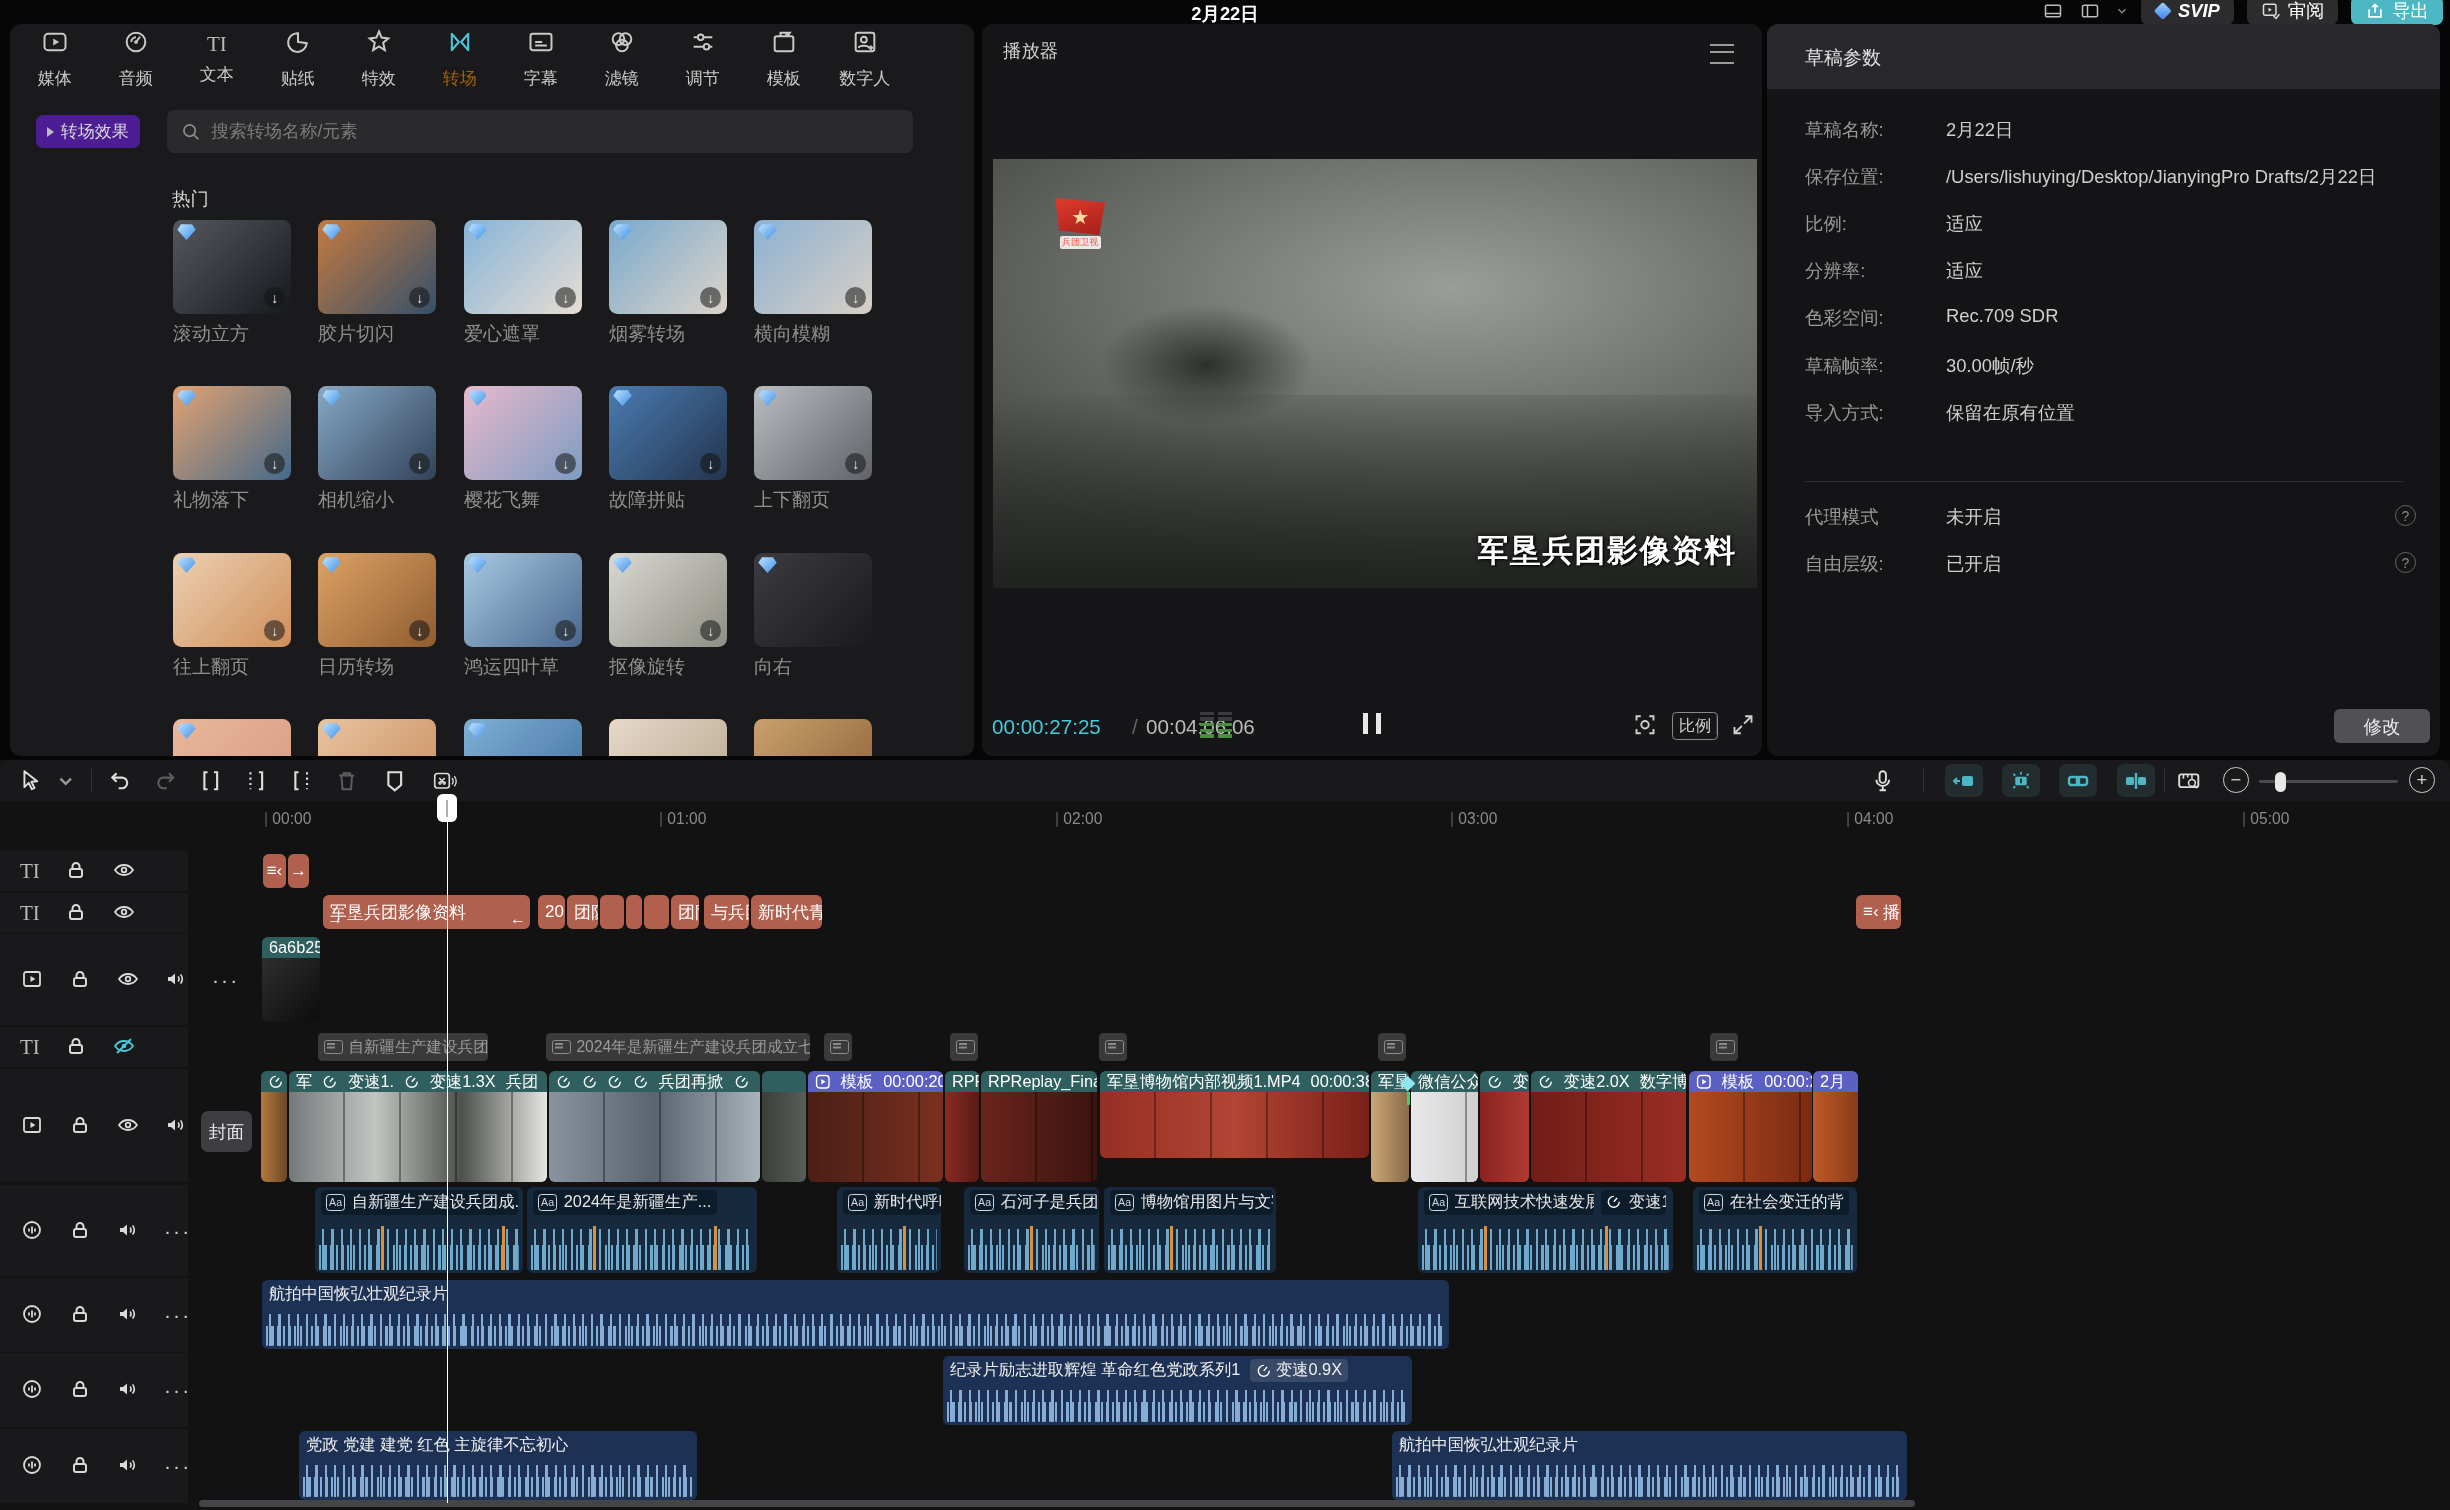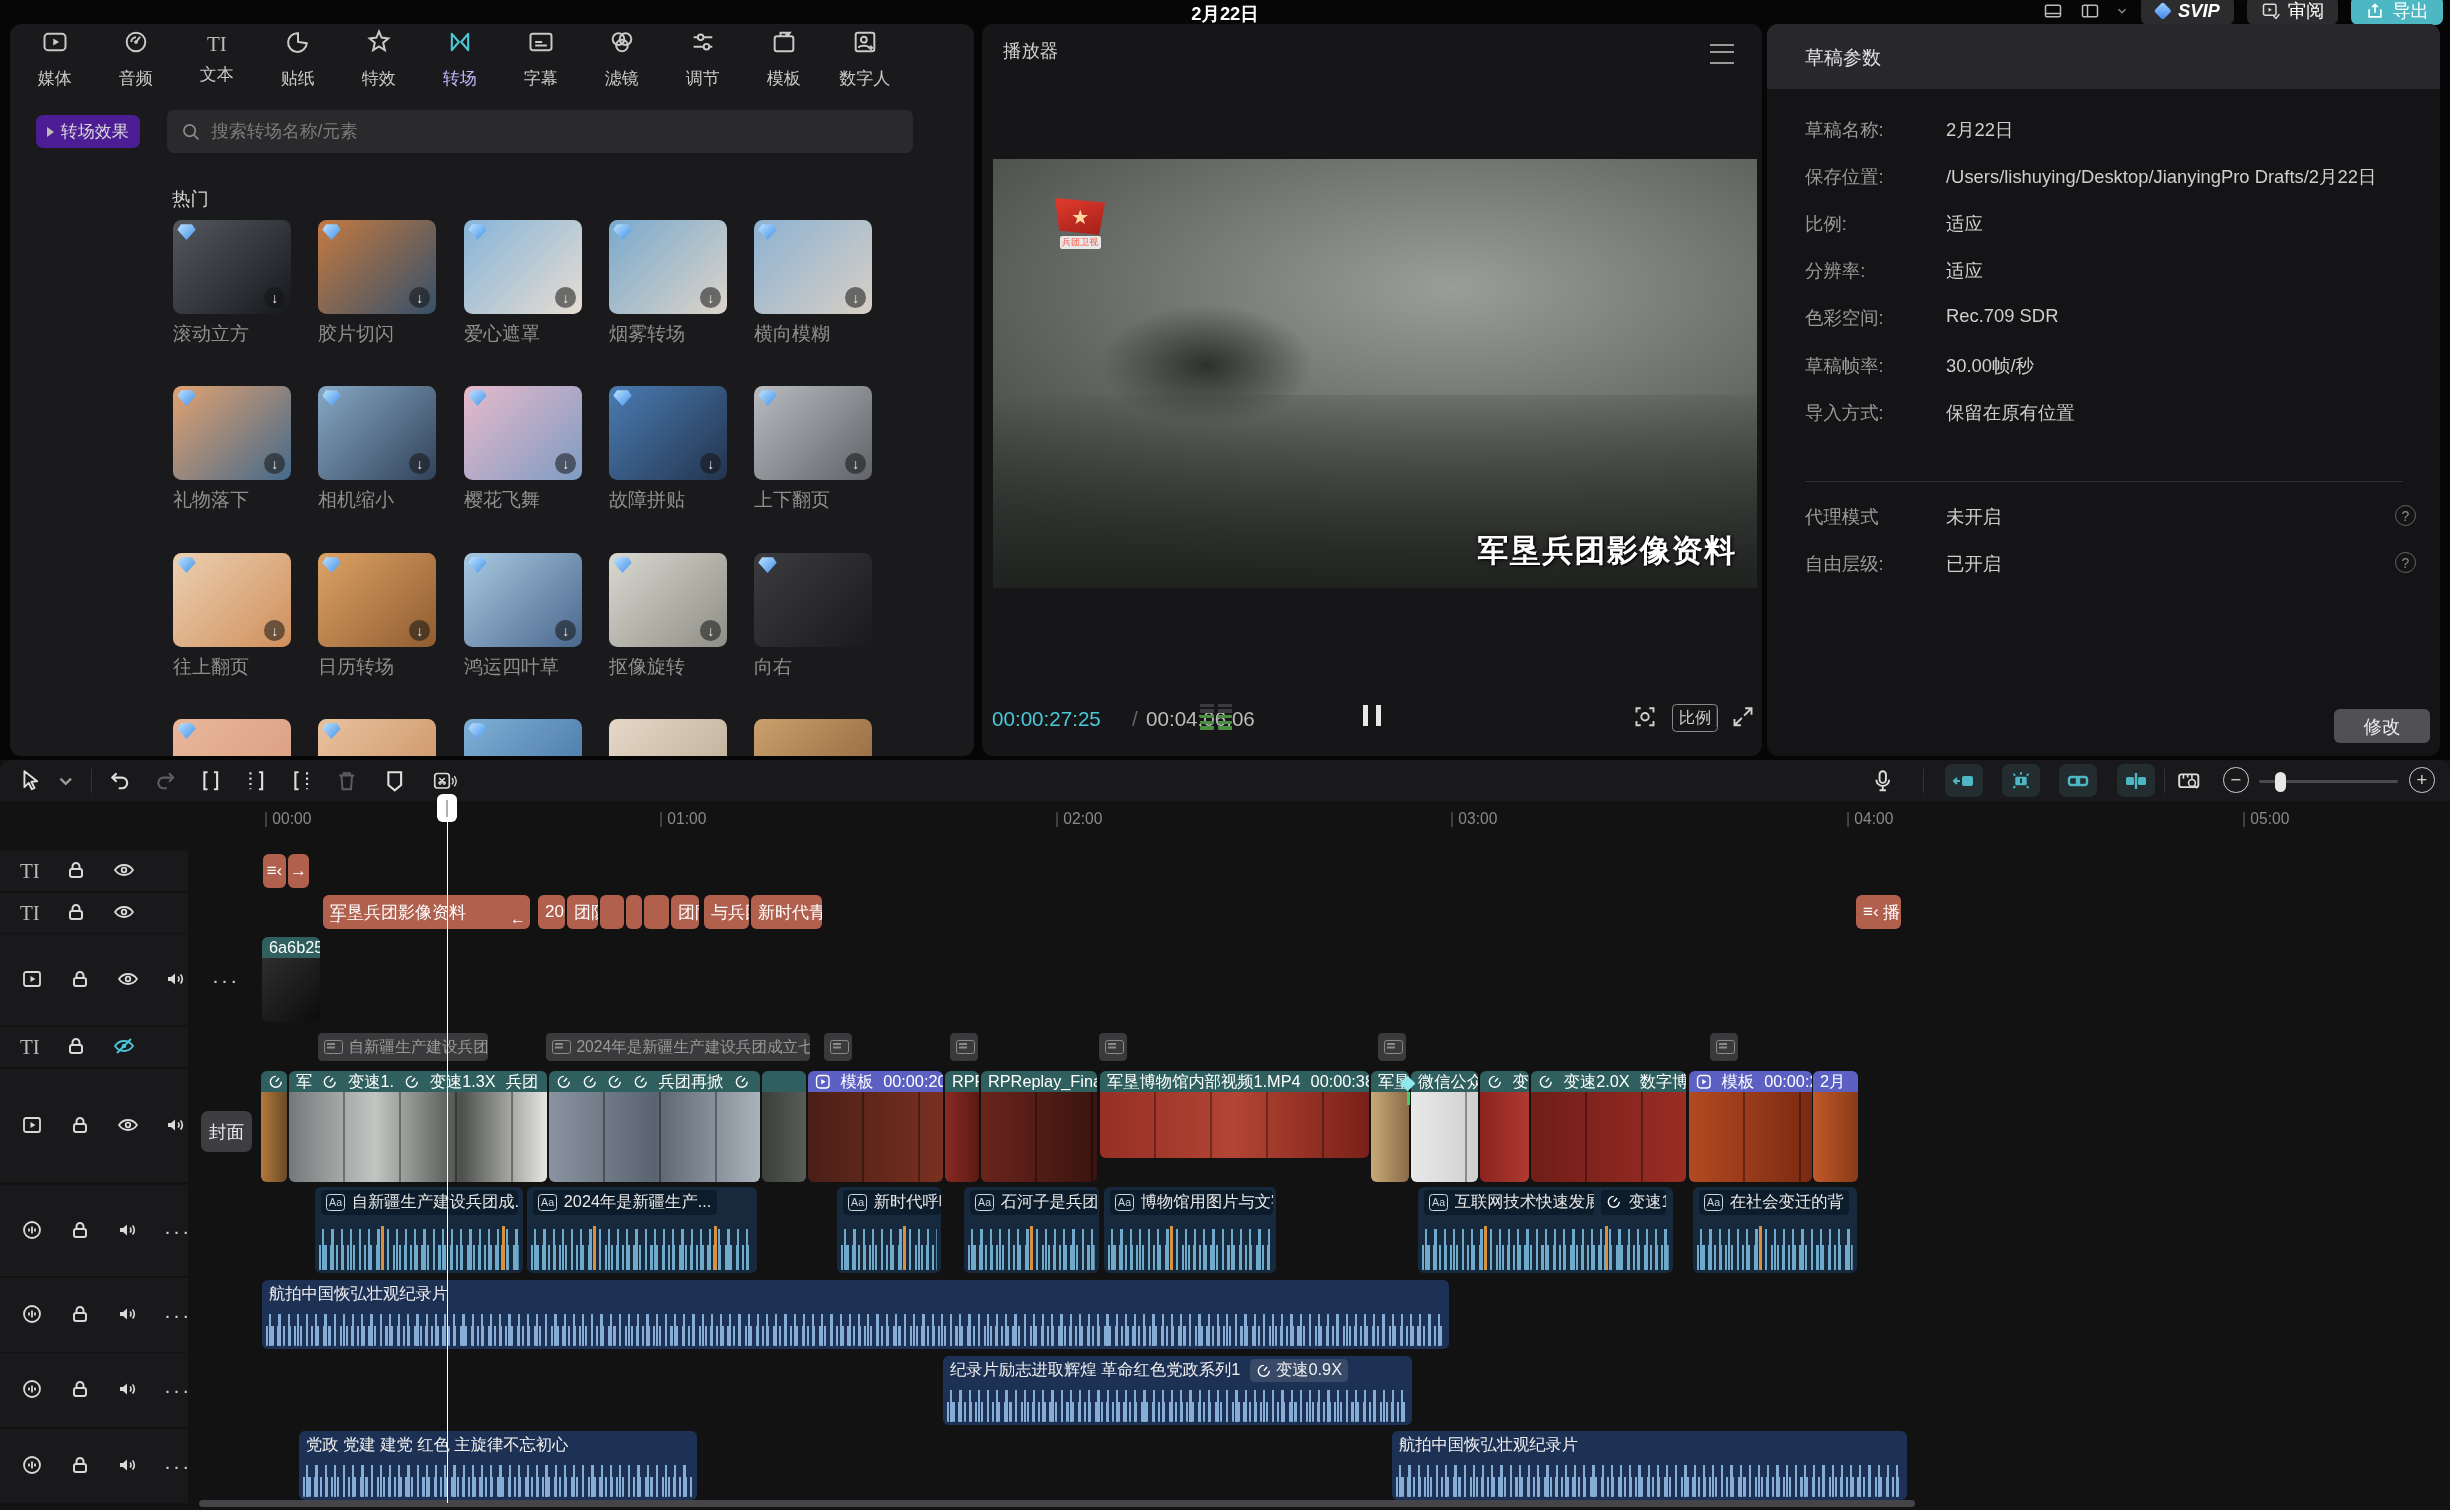--- a/index.html
+++ b/index.html
@@ -12,21 +12,21 @@
   .tb-right{position:absolute;right:7px;top:0;display:flex;align-items:center;gap:12.8px;height:21px;}
   .tb-btn{display:flex;align-items:center;gap:7px;background:#2c2c2e;border-radius:7px;padding:2.8px 14px;height:24px;font-size:18.4px;color:#fff;}
   .tb-btn.export{background:#4db8c4;}
   .diamond{width:15.6px;height:15.6px;background:linear-gradient(135deg,#9fd4ff,#3f7fe8);transform:rotate(45deg) scale(.8);border-radius:2.8px;}
   .svip-t{font-style:italic;font-weight:bold;}
   
   #left-panel{left:10px;top:24px;width:964px;height:732px;}
   #tabbar{position:absolute;left:4.3px;top:4.3px;display:flex;}
   .tab{width:81px;height:62px;display:flex;flex-direction:column;align-items:center;justify-content:center;gap:5.7px;color:#c9c9c9;font-size:17px;}
   .tab svg{width:28px;height:28px;}
-  .tab.active{color:#c4b5fd;font-family:Liberation Serif, serif;}
+  .tab.active{color:#a16207;font-family:Liberation Serif, serif;}
   .cat-pill{position:absolute;left:25.5px;top:91px;height:33px;display:flex;align-items:center;gap:7px;background:#4c1d95;border-radius:7px;padding:0 11.3px;font-size:17px;color:#d8d8d8;}
   .tri{width:0;height:0;border-left:7px solid #bbb;border-top:5px solid transparent;border-bottom:5px solid transparent;}
   .searchbox{position:absolute;left:157px;top:86px;width:746px;height:43px;background:#2a2a2c;border-radius:7px;display:flex;align-items:center;padding:0 12.8px;gap:8.5px;box-sizing:border-box;}
   .searchbox input{flex:1;background:transparent;border:none;outline:none;color:#ddd;font-size:17.7px;font-family:inherit;}
   .searchbox input::placeholder{color:#7c7c7c;}
   .sec-label{position:absolute;left:162px;top:162px;font-size:18.4px;color:#d5d5d5;}
   .tcard{position:absolute;width:118px;}
   .thumb{width:118px;height:94px;border-radius:8.5px;position:relative;overflow:hidden;}
   .tname{margin-top:7px;font-size:19px;color:#8f8f8f;white-space:nowrap;}
   .vip{position:absolute;left:4.3px;top:4.3px;width:18.4px;height:15.6px;background:linear-gradient(135deg,#bfe4ff,#3f8fe8);clip-path:polygon(20% 0,80% 0,100% 35%,50% 100%,0 35%);}
@@ -37,21 +37,21 @@
   .bars3{position:absolute;right:28px;top:20px;width:24px;height:15.6px;border-top:2.1px solid #9a9a9a;border-bottom:2.1px solid #9a9a9a;}
   .bars3::after{content:"";display:block;margin-top:5px;border-top:2.1px solid #9a9a9a;}
   .video{position:absolute;left:10.6px;top:135px;width:764px;height:429px;background:
     radial-gradient(90% 70% at 60% 30%,#9a9d98 0%,#6f726d 45%,#3c3e3b 100%);overflow:hidden;}
   .video::before{content:"";position:absolute;left:0;top:55%;width:100%;height:45%;background:linear-gradient(0deg,#20221f,#55585350);}
   .video::after{content:"";position:absolute;left:8%;top:28%;width:40%;height:40%;background:radial-gradient(50% 50% at 50% 50%,#2e302d 0%,transparent 70%);}
   .vbadge{position:absolute;left:57px;top:39px;width:61px;text-align:center;z-index:3;}
   .vbadge .flag{width:50px;height:37px;margin:0 auto;background:linear-gradient(160deg,#e23b2e,#a31f18);clip-path:polygon(0 0,100% 12%,88% 100%,8% 88%);display:flex;align-items:center;justify-content:center;color:#ffd9a0;font-size:20px;}
   .vbadge .ltext{margin-top:1.4px;font-size:9.2px;color:#ff5a4a;background:rgba(255,255,255,.85);border-radius:2.1px;padding:0 2.1px;display:inline-block;}
   .vcaption{position:absolute;right:20px;bottom:15.6px;z-index:3;font-size:31px;font-weight:bold;color:#fff;text-shadow:0 0 5.7px rgba(0,0,0,.9),1.4px 1.4px 1.4px rgba(0,0,0,.8);letter-spacing:1.4px;}
-  .controls{position:absolute;left:0;bottom:22px;width:100%;height:33px;}
+  .controls{position:absolute;left:0;bottom:14px;width:100%;height:33px;}
   .time-cur{position:absolute;left:10px;top:5.7px;font-size:20.6px;color:#4ac8d8;}
   .time-sep{position:absolute;left:150px;top:5.7px;font-size:20.6px;color:#666;}
   .time-dur{position:absolute;left:164px;top:5.7px;font-size:20.6px;color:#bbb;}
   .meter{position:absolute;left:218px;top:2.8px;display:flex;gap:3.5px;}
   .mcol{display:flex;flex-direction:column-reverse;gap:2.1px;}
   .mbar{width:14px;height:3.5px;background:#3c3c3e;border-radius:0.7px;}
   .mbar.on{background:#4a8f3f;}
   .pp-pause{position:absolute;left:381px;top:4.3px;width:18.4px;height:21px;border-left:5.7px solid #e8e8e8;border-right:5.7px solid #e8e8e8;box-sizing:border-box;}
   .ctrl-ic{position:absolute;top:2.8px;width:28px;height:25.5px;}
   .ratio-btn{position:absolute;left:690px;top:2.8px;border:1.4px solid #8a8a8a;border-radius:4.3px;color:#cfcfcf;font-size:16.3px;padding:2.1px 5.7px;}

